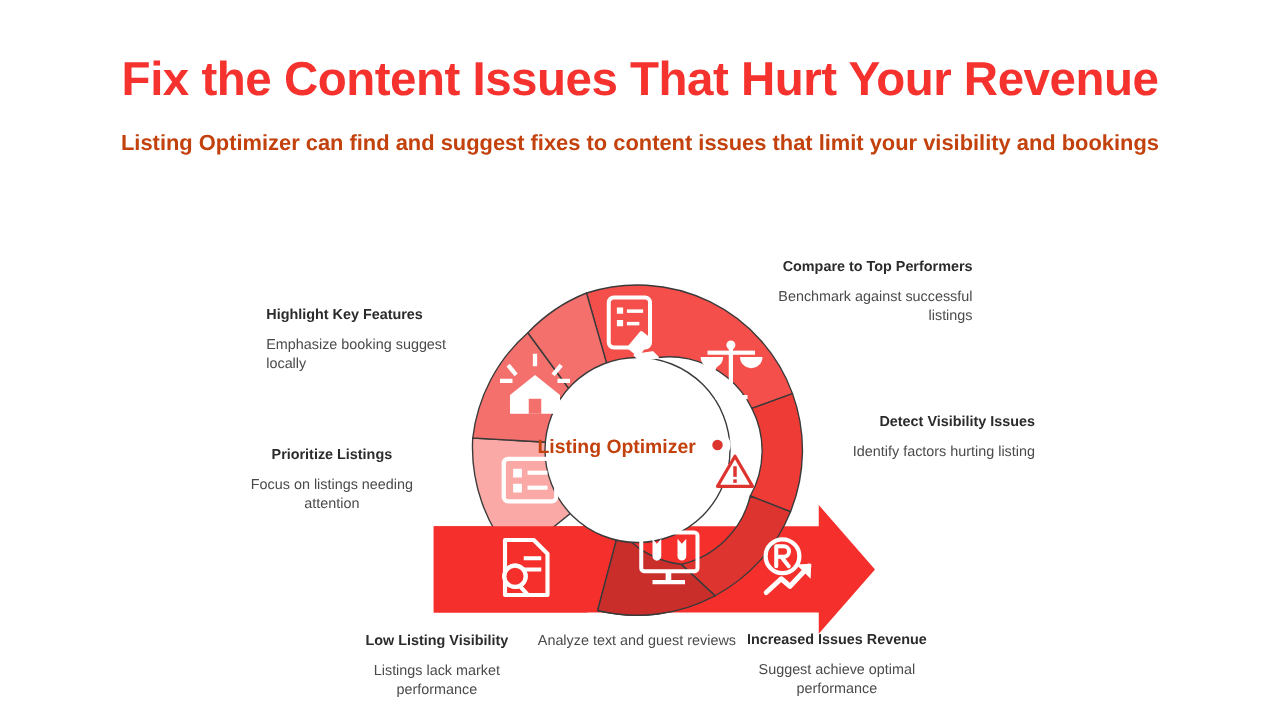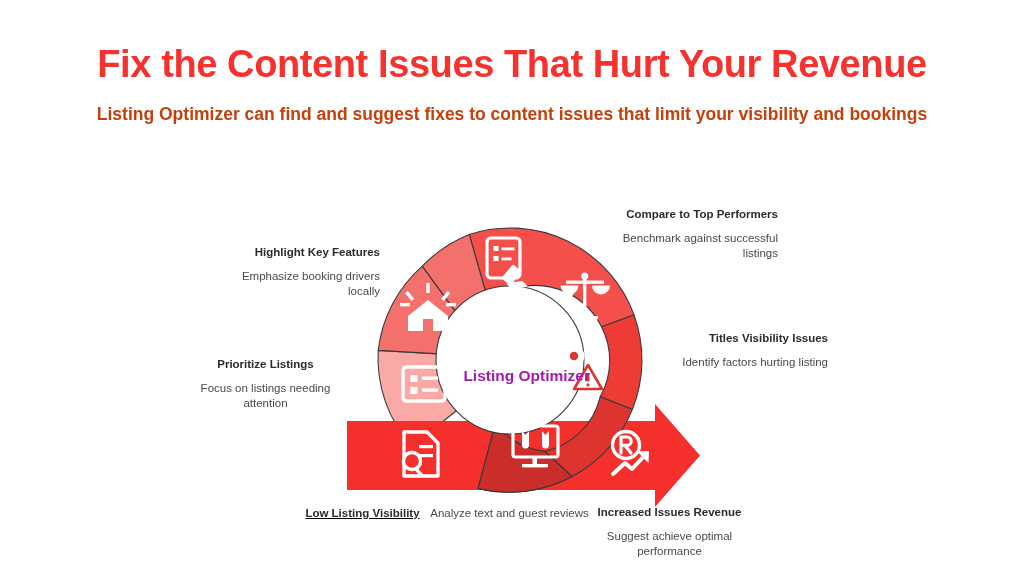--- a/index.html
+++ b/index.html
@@ -76,43 +76,42 @@
     line-height: 1.28;
     margin-bottom: 9px;
   }
   .callout .bd {
     font-size: 11.5px;
     font-weight: normal;
     color: #4a4a4a;
     line-height: 1.33;
   }
   .ta-left   { text-align: right; }
-  .ta-right  { text-align: right; }
+  .ta-right  { text-align: left; }
   .ta-center { text-align: center; }
 
   
   #c-titles      { left: 395px; top: 158px; width: 230px; }
   #c-compare     { left: 618px; top: 207px; width: 160px; }
   #c-detect      { left: 653px; top: 331px; width: 175px; }
   #c-highlight   { left: 213px; top: 245px; width: 167px; }
   #c-prioritize  { left: 193px; top: 357px; width: 145px; }
-  #c-lowvis      { left: 280px; top: 506px; width: 165px; text-decoration: underline; }
+  #c-lowvis      { left: 267px; top: 506px; width: 165px; }
   #c-scan        { left: 428px; top: 506px; width: 163px; }
   #c-revenue     { left: 592px; top: 505px; width: 155px; }
 
   .center-label {
     position: absolute;
     left: 430px;
     top: 349px;
     width: 160px;
-    text-align: right;
+    text-align: left;
     font-size: 15.5px;
     font-weight: bold;
-    color: #a21caf;
-    margin-top: 18px;
+    color: #c2410c;
   }
 </style>
 </head>
 <body>
 
 <div id="canvas">
 
   <div class="title">Fix the Content Issues That Hurt Your Revenue</div>
 
   <div class="subtitle">Listing Optimizer can find and suggest fixes to content issues that limit your visibility and bookings</div>
@@ -240,36 +239,37 @@
 
     <div class="center-label">Listing Optimizer</div>
 
 
     <div class="callout ta-left" id="c-compare">
       <div class="hd">Compare to Top Performers</div>
       <div class="bd">Benchmark against successful listings</div>
     </div>
 
     <div class="callout ta-left" id="c-detect">
-      <div class="hd">Titles Visibility Issues</div>
+      <div class="hd">Detect Visibility Issues</div>
       <div class="bd">Identify factors hurting listing</div>
     </div>
 
     <div class="callout ta-right" id="c-highlight">
       <div class="hd">Highlight Key Features</div>
-      <div class="bd">Emphasize booking drivers locally</div>
+      <div class="bd">Emphasize booking suggest locally</div>
     </div>
 
     <div class="callout ta-center" id="c-prioritize">
       <div class="hd">Prioritize Listings</div>
       <div class="bd">Focus on listings needing attention</div>
     </div>
 
     <div class="callout ta-center" id="c-lowvis">
       <div class="hd">Low Listing Visibility</div>
+      <div class="bd">Listings lack market performance</div>
     </div>
 
     <div class="callout ta-center" id="c-scan">
       <div class="bd">Analyze text and guest reviews</div>
     </div>
 
     <div class="callout ta-center" id="c-revenue">
       <div class="hd">Increased Issues Revenue</div>
       <div class="bd">Suggest achieve optimal performance</div>
     </div>

